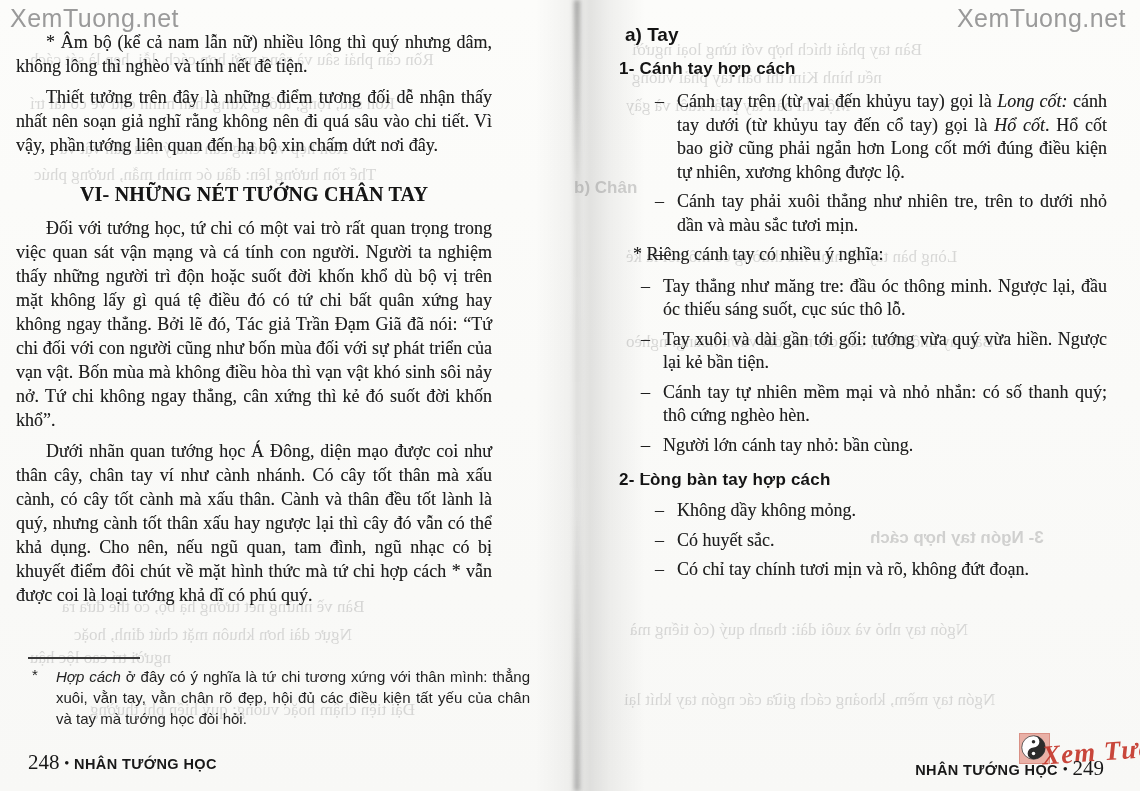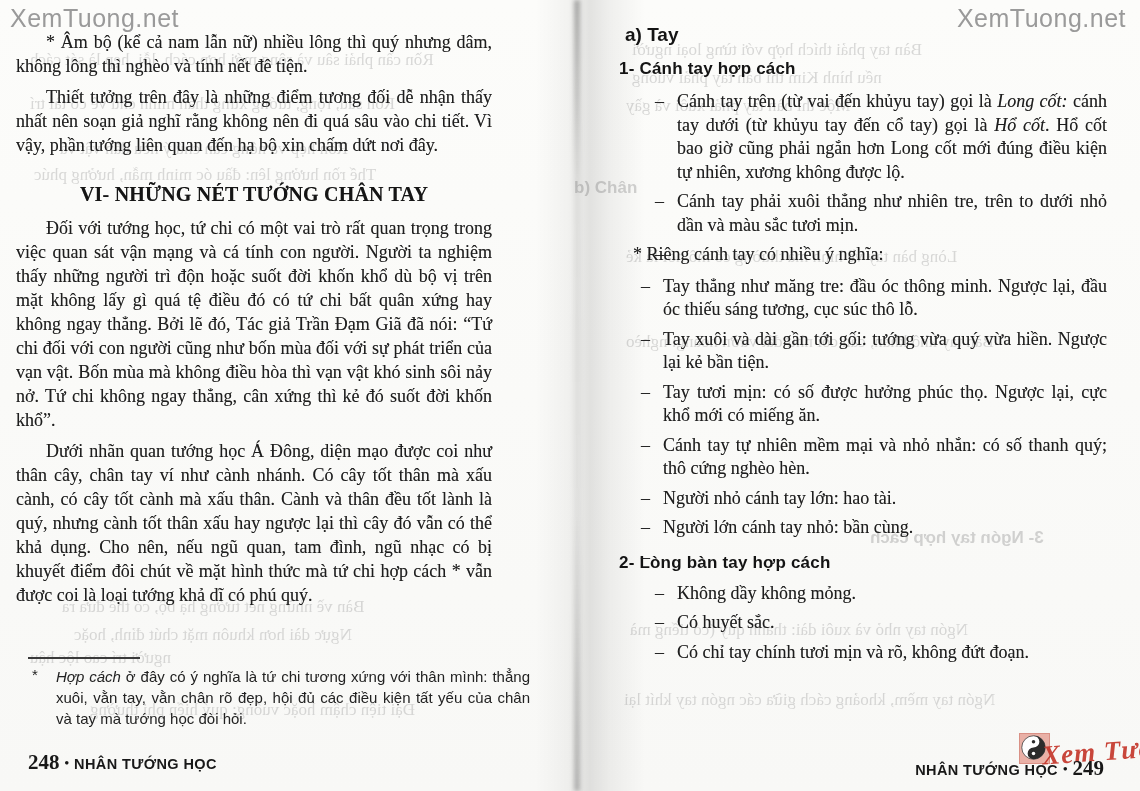--- a/index.html
+++ b/index.html
@@ -39,21 +39,21 @@
   .lp-heading{font-size:20px;font-weight:bold;color:#151515;margin:26px 0 10px 0;
               letter-spacing:0.2px;text-shadow:0 0 0.5px rgba(0,0,0,0.4);text-align:center;}
   .fn-rule{position:absolute;left:28px;top:657px;width:112px;height:0;
            border-top:2px solid #3a3a3a;}
   .footnote{position:absolute;left:30px;top:666px;width:474px;
             font-family:"Liberation Sans","DejaVu Sans",sans-serif;
             font-size:15px;line-height:21px;color:#222;padding-left:26px;text-align:justify;}
   .fn-marker{position:absolute;left:2px;top:-2px;font-size:15px;}
   .footer-l{position:absolute;left:28px;top:750px;color:#181818;white-space:nowrap;}
   .footer-r{position:absolute;right:36px;top:756px;color:#181818;white-space:nowrap;text-align:right;}
-  .pg{font-size:21px;font-weight:bold;font-family:"Liberation Serif","DejaVu Serif",serif;}
+  .pg{font-size:21px;font-weight:normal;font-family:"Liberation Serif","DejaVu Serif",serif;}
   .sep{font-size:13px;font-weight:bold;vertical-align:2px;padding:0 5px;}
   .bt{font-family:"Liberation Sans","DejaVu Sans",sans-serif;font-weight:bold;
       font-size:14.5px;letter-spacing:0.4px;}
 
   
   .rp-content{position:absolute;left:55px;top:24px;width:482px;color:#1e1e1e;}
   .rp-a{font-family:"Liberation Sans","DejaVu Sans",sans-serif;font-weight:bold;
         font-size:19px;margin:0 0 13px 0;color:#141414;}
   .rp-sub{font-family:"Liberation Sans","DejaVu Sans",sans-serif;font-weight:bold;
           font-size:17px;margin:0 0 11px -6px;color:#141414;letter-spacing:0.2px;}
@@ -136,25 +136,25 @@
           <span class="dash">–</span><span>Cánh tay phải xuôi thẳng như nhiên tre, trên to dưới nhỏ dần và màu sắc tươi mịn.</span>
         </li>
         <li>
           <span class="dash">–</span>
         </li>
       </ul>
 
       <p class="rp-note">* Riêng cánh tay có nhiều ý nghĩa:</p>
 
       <ul class="blist indent-b">
-        <li><span class="dash">–</span><span>Tay thẳng như măng tre: đầu óc thông minh. Ngược lại, đầu óc thiếu sáng tương, cục súc thô lỗ.</span></li>
+        <li><span class="dash">–</span><span>Tay thẳng như măng tre: đầu óc thông minh. Ngược lại, đầu óc thiếu sáng suốt, cục súc thô lỗ.</span></li>
         <li><span class="dash">–</span><span>Tay xuôi và dài gần tới gối: tướng vừa quý vừa hiền. Ngược lại kẻ bần tiện.</span></li>
-        <li><span class="dash">–</span><span>Tay tươi mịn: có số được hưởng phúc thọ. Ngược lại, cực khổ mới có miếng ăn.</span></li>
+        <li><span class="dash">–</span></li>
         <li><span class="dash">–</span><span>Cánh tay tự nhiên mềm mại và nhỏ nhắn: có số thanh quý; thô cứng nghèo hèn.</span></li>
-        <li><span class="dash">–</span><span>Người nhỏ cánh tay lớn: hao tài.</span></li>
+        <li><span class="dash">–</span></li>
         <li><span class="dash">–</span><span>Người lớn cánh tay nhỏ: bần cùng.</span></li>
         <li><span class="dash">–</span></li>
       </ul>
 
       <h4 class="rp-sub second">2- Lòng bàn tay hợp cách</h4>
 
       <ul class="blist indent-a">
         <li><span class="dash">–</span><span>Không dầy không mỏng.</span></li>
         <li><span class="dash">–</span><span>Có huyết sắc.</span></li>
         <li><span class="dash">–</span><span>Có chỉ tay chính tươi mịn và rõ, không đứt đoạn.</span></li>

